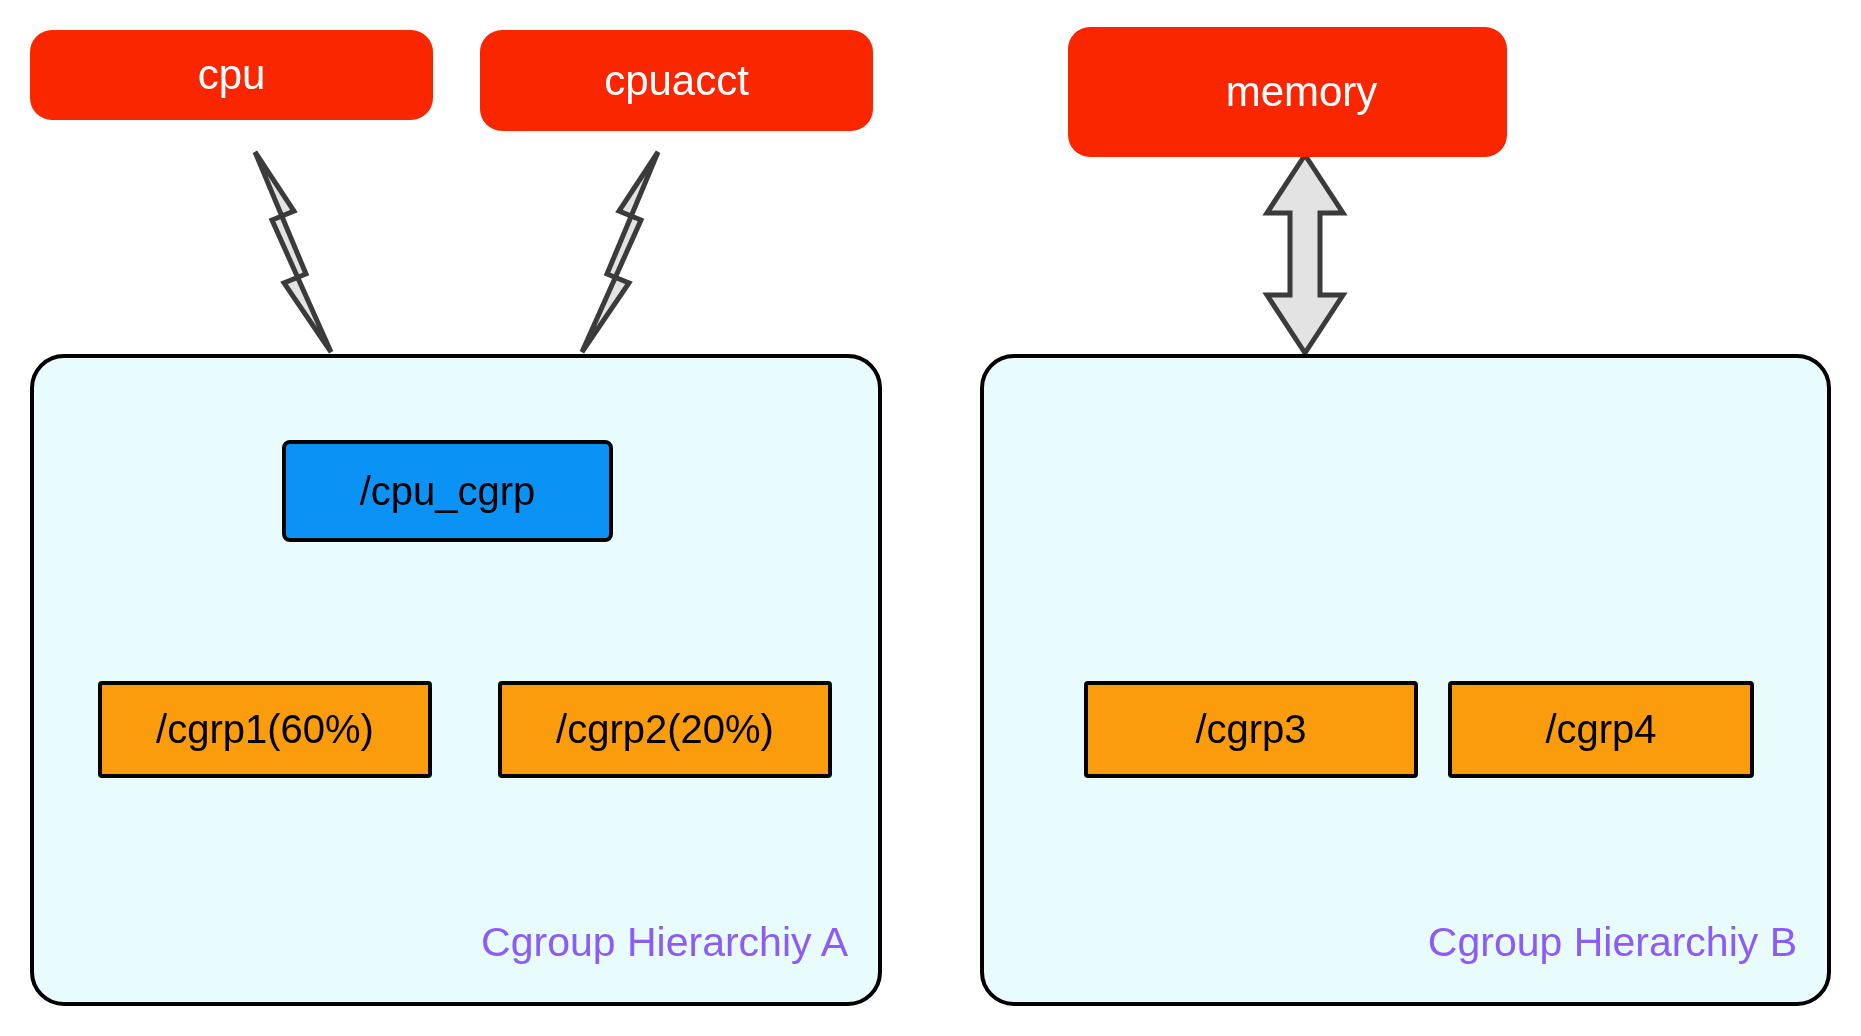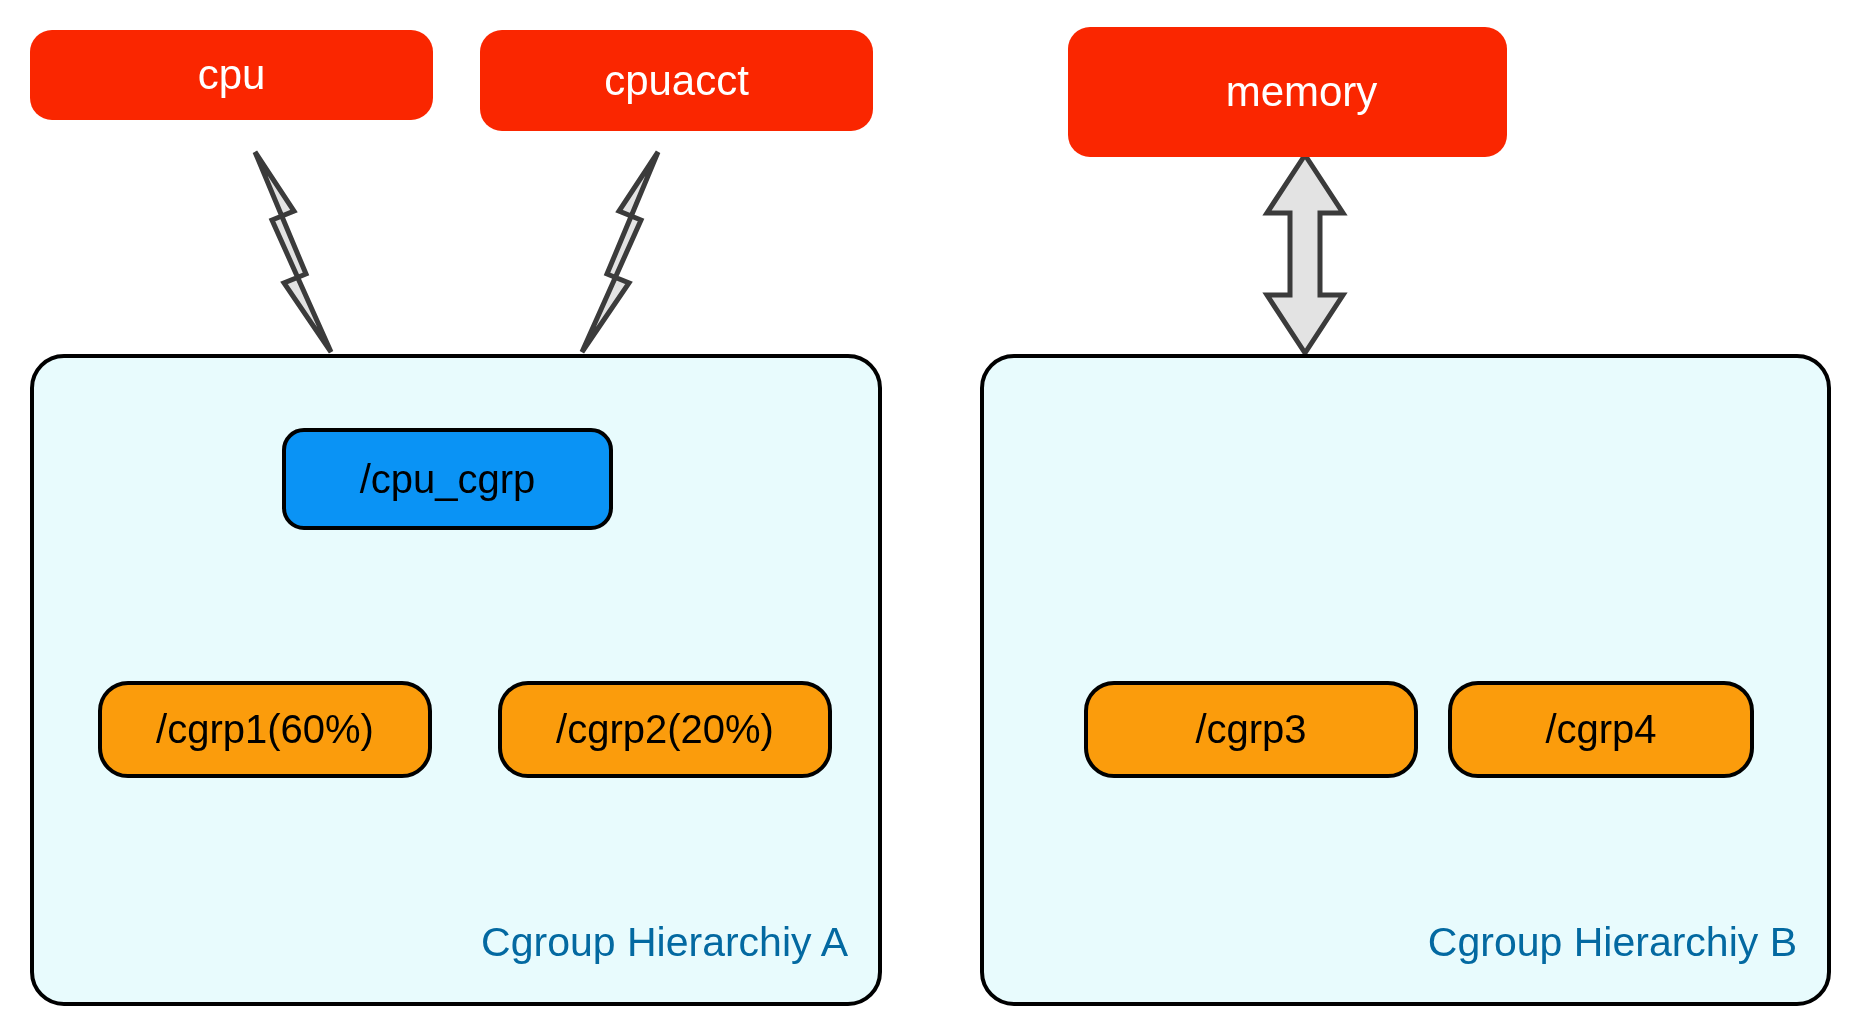--- a/index.html
+++ b/index.html
@@ -32,21 +32,21 @@
     box-sizing: border-box;
     background: #e8fbfd;
     border: 4px solid #000000;
     border-radius: 34px;
   }
   .hierarchy-label {
     position: absolute;
     right: 30px;
     bottom: 36px;
     font-size: 41px;
-    color: #0369a1;
+    color: #8b5cf6;
     white-space: nowrap;
     letter-spacing: 0px;
     text-align: center;
   }
 
   
   .node {
     position: absolute;
     box-sizing: border-box;
     display: flex;
@@ -58,28 +58,29 @@
   .node-subsystem {
     background: #fa2600;
     border-radius: 22px;
     color: #ffffff;
     font-size: 42px;
     border: none;
   }
   .node-cgrp-root {
     background: #0a93f5;
     border: 4px solid #000000;
-    border-radius: 22px;
+    border-radius: 8px;
     color: #000000;
     font-size: 40px;
+    margin-top: 12px;
   }
   .node-cgrp-leaf {
     background: #fb9c0c;
     border: 4px solid #000000;
-    border-radius: 30px;
+    border-radius: 4px;
     color: #000000;
     font-size: 40px;
   }
 </style>
 </head>
 <body>
 
 <div id="canvas">
 
   <svg id="edges" viewBox="0 0 1861 1036" width="1861" height="1036" xmlns="http://www.w3.org/2000/svg">

